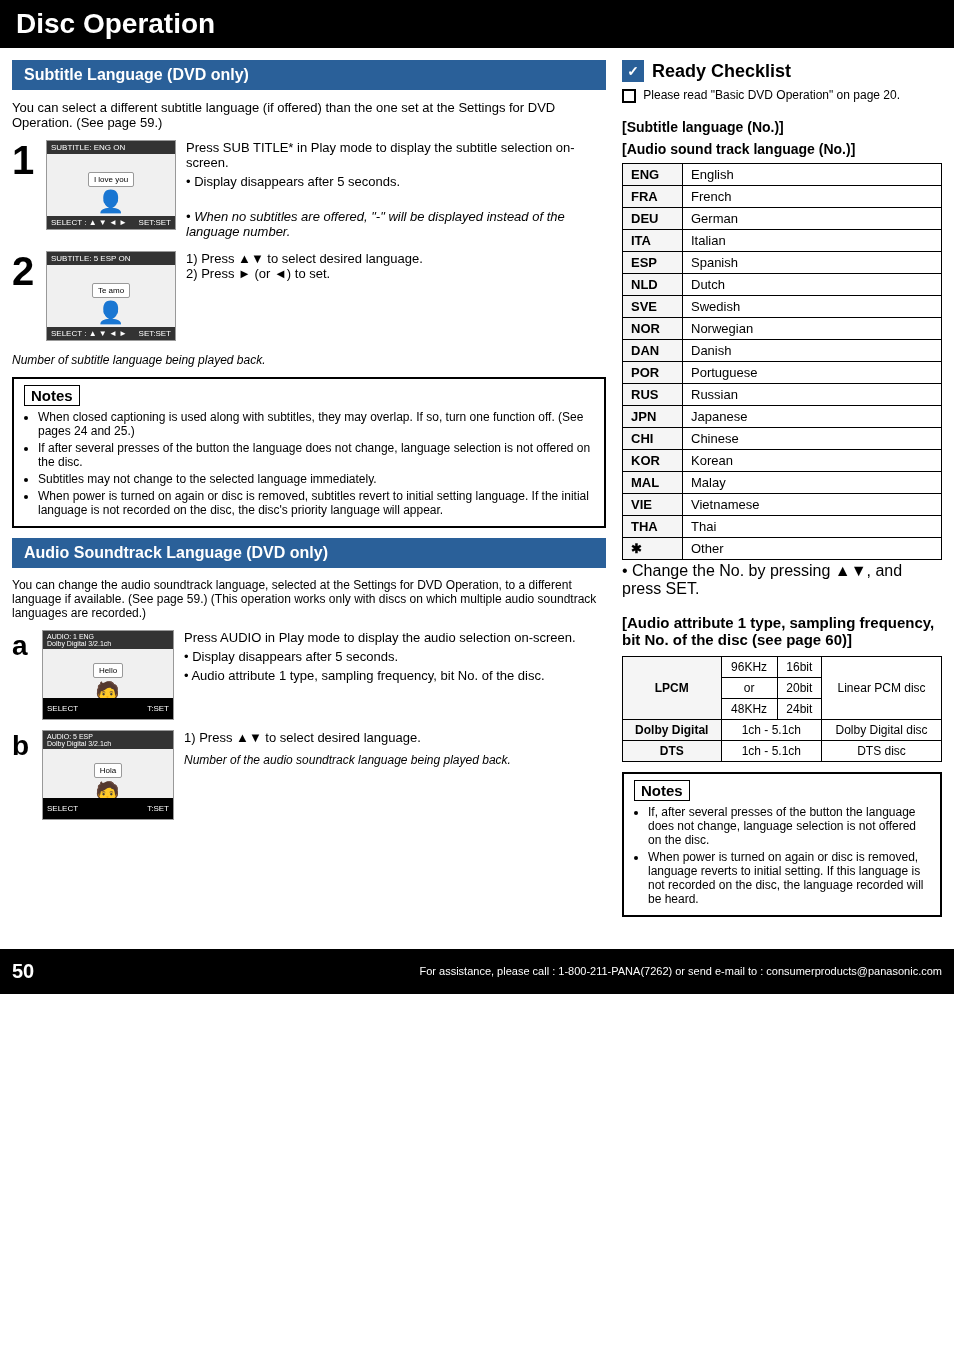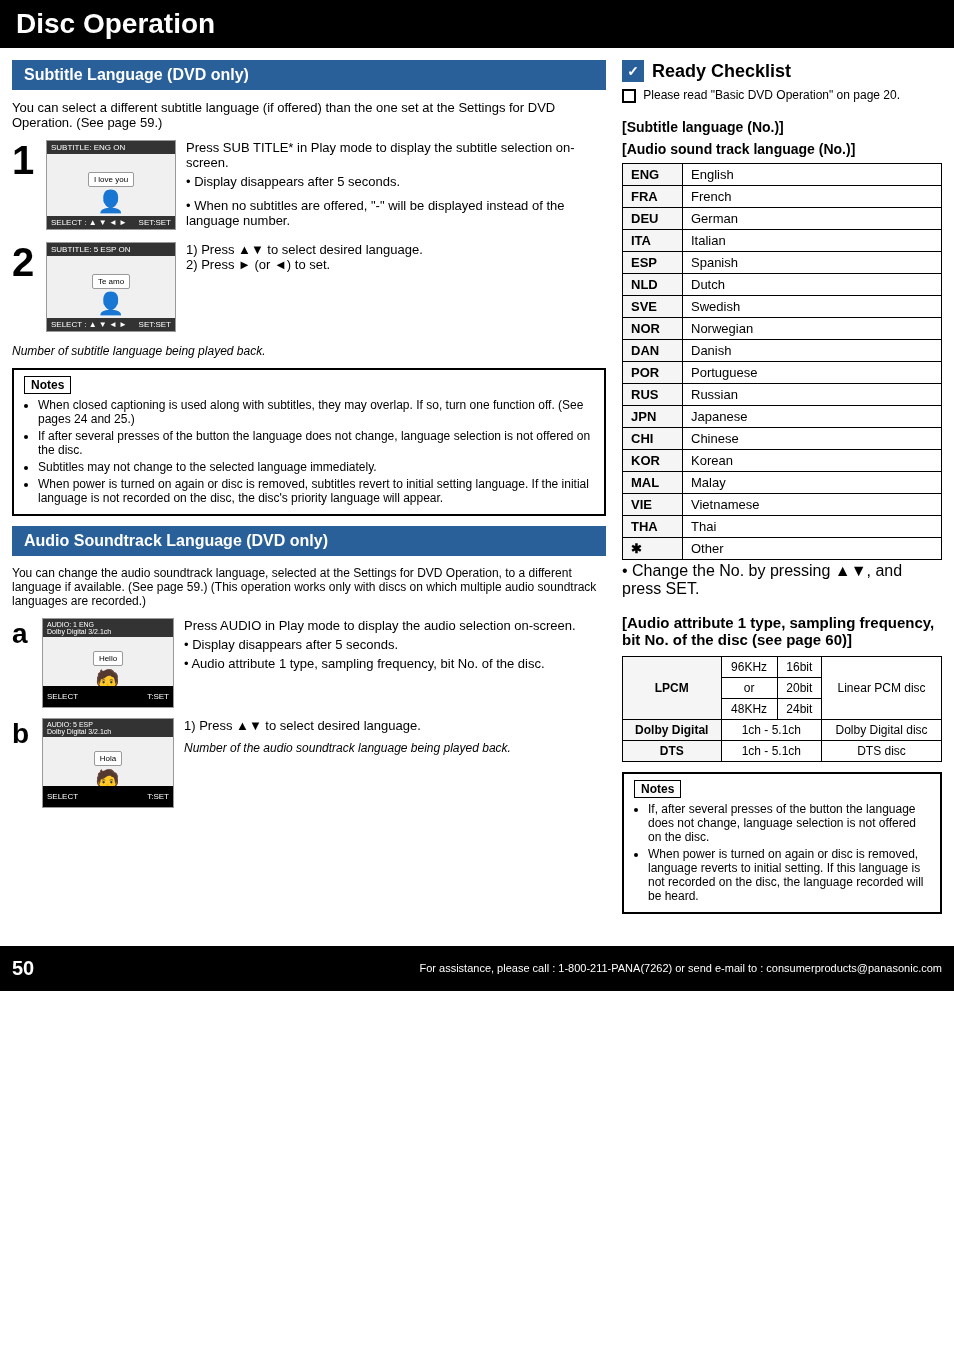--- a/index.html
+++ b/index.html
@@ -99,21 +99,21 @@
     }
 
     .notes-box {
       border: 2px solid #000;
       padding: 6px 10px;
       margin: 10px 0;
     }
 
     .notes-title {
       font-weight: bold;
-      font-size: 12px;
+      font-size: 15px;
       display: inline-block;
       border: 1px solid #000;
       padding: 1px 6px;
       margin-bottom: 4px;
     }
 
     .notes-box ul {
       padding-left: 14px;
       font-size: 12px;
     }
@@ -342,21 +342,21 @@
           <div style="font-size:22px;">👤</div>
         </div>
         <div class="select-bar">
           <span>SELECT : ▲ ▼ ◄ ►</span>
           <span>SET:SET</span>
         </div>
       </div>
       <div class="step-content-right">
         <p><span class="press-cmd">Press SUB TITLE*</span><span> in Play mode to display the subtitle selection on-screen.</span></p>
         <p style="margin-top:4px;">• <span>Display disappears after 5 seconds.</span></p>
-        <p style="margin-top:9px;">• <span>When no subtitles are offered, "-" will be displayed instead of the language number.</span></p>
+        <p style="margin-top:20px;font-style:italic;">• <span>When no subtitles are offered, "-" will be displayed instead of the language number.</span></p>
       </div>
     </div>
 
     <div class="step-block">
       <div class="step-number">2</div>
       <div class="step-image">
         <div class="subtitle-bar">SUBTITLE: 5 ESP ON</div>
         <div class="illustration">
           <div class="bubble">Te amo</div>
           <div style="font-size:22px;">👤</div>

